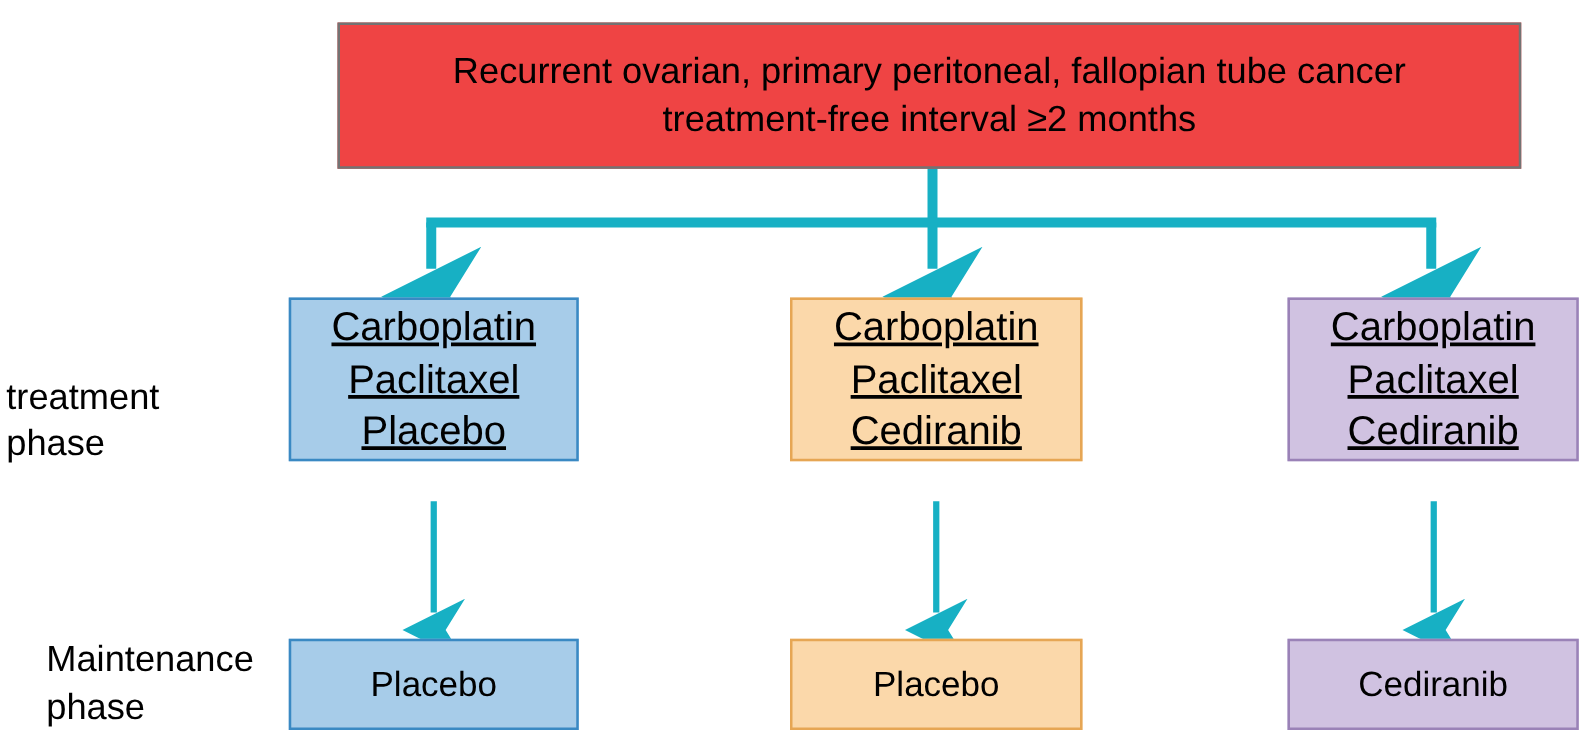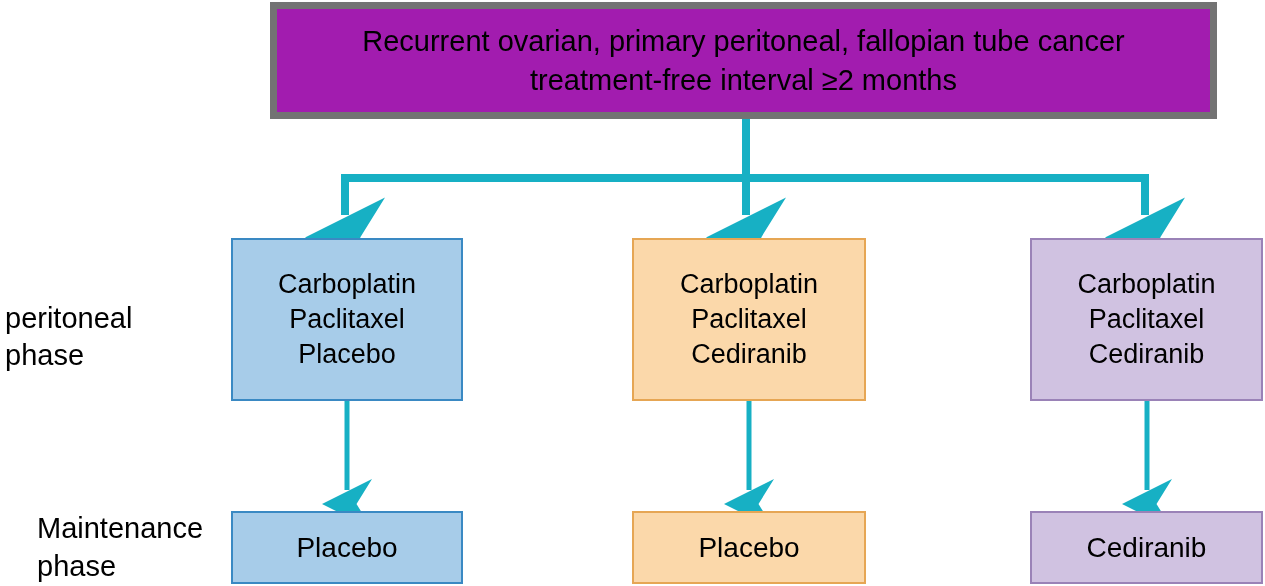--- a/index.html
+++ b/index.html
@@ -38,35 +38,36 @@
     color: #000000;
   }
   .node .line {
     display: block;
     white-space: nowrap;
   }
 
   
   #node-root {
     left: 270px;
-    top: 2px;
+    top: 18px;
     width: 947px;
     height: 117px;
-    background: #a21caf;
-    border: 7px solid #737373;
+    background: #ef4444;
+    border: 2px solid #737373;
     font-size: 29px;
     line-height: 1.32;
   }
 
   
   .primary-box {
     top: 238px;
-    height: 163px;
-    font-size: 27px;
+    height: 131px;
+    font-size: 32px;
     line-height: 1.30;
+    text-decoration: underline;
   }
   #node-arm1-primary {
     left: 231px;
     width: 232px;
     background: #a7cce9;
     border: 2px solid #3a89c3;
   }
   #node-arm2-primary {
     left: 632px;
     width: 234px;
@@ -158,21 +159,21 @@
     <path d="M 1147,401 L 1147,490" stroke="#17b0c4" stroke-width="5" fill="none" marker-end="url(#dart-thin)"></path>
   </svg>
 
   <div class="node" id="node-root">
     <span class="line">Recurrent ovarian, primary peritoneal, fallopian tube cancer</span>
     <span class="line">treatment-free interval ≥2 months</span>
   </div>
 
   <div class="phase-label" id="label-primary-phase">
     <br>
-    <span class="line">peritoneal</span><br>
+    <span class="line">treatment</span><br>
     <span class="line">phase</span>
   </div>
 
   <div class="phase-label" id="label-maintenance-phase">
     <span class="line">Maintenance</span><br>
     <span class="line">phase</span>
   </div>
 
   <div class="node primary-box" id="node-arm1-primary">
     <span class="line">Carboplatin</span>

